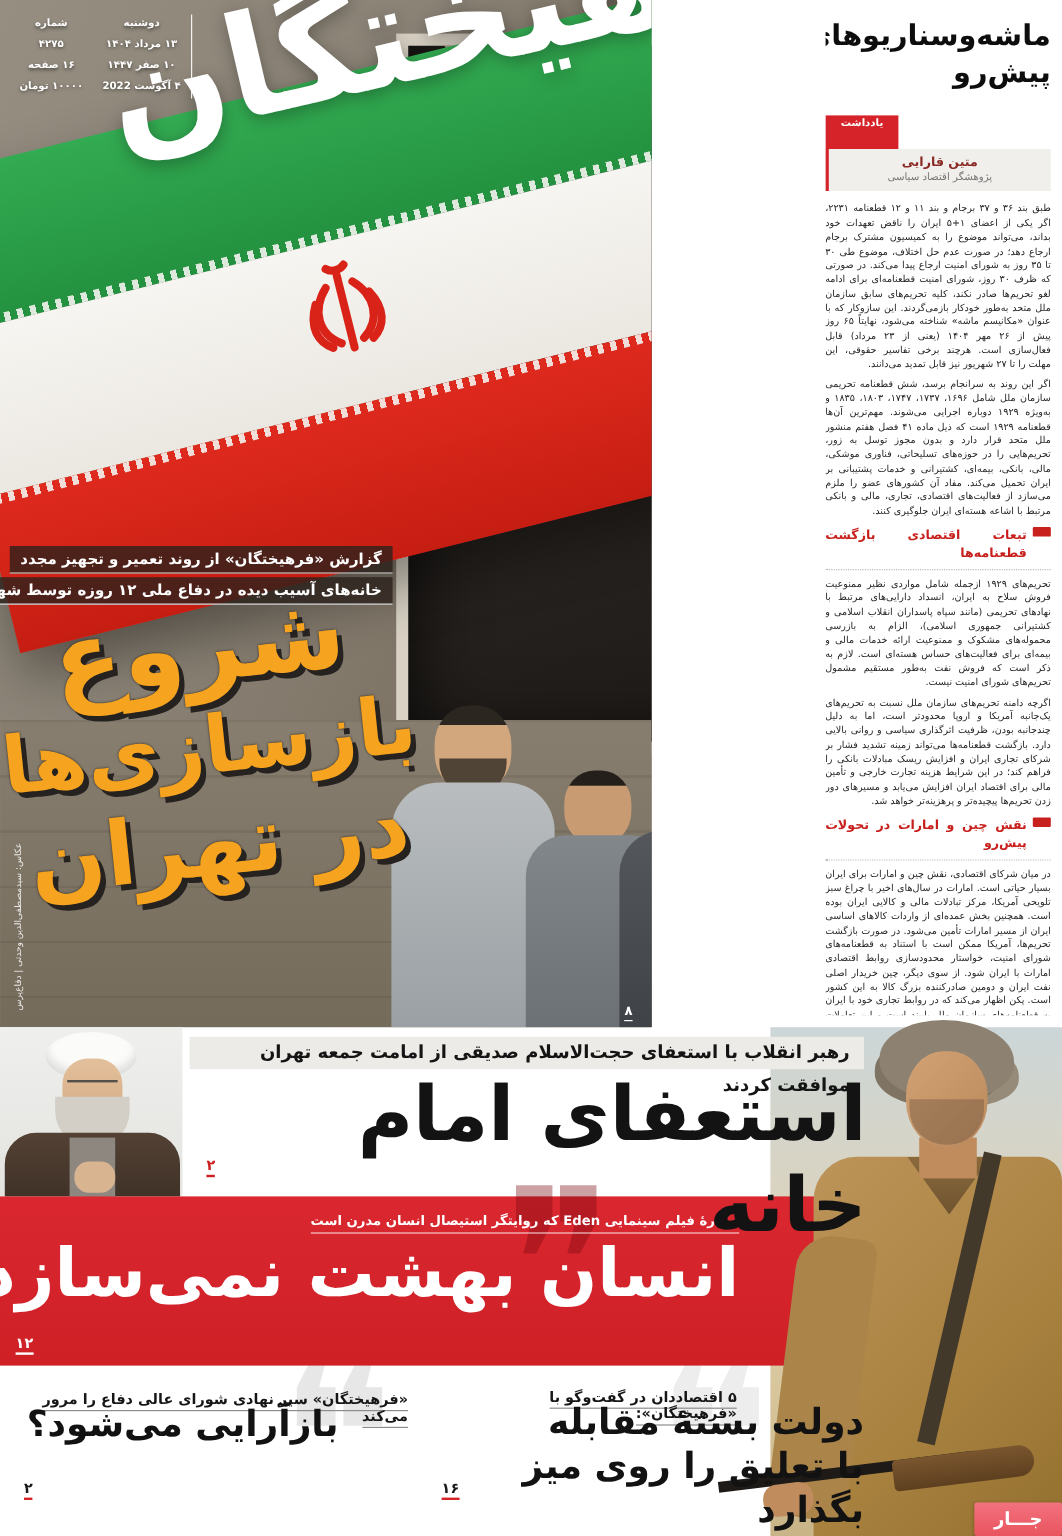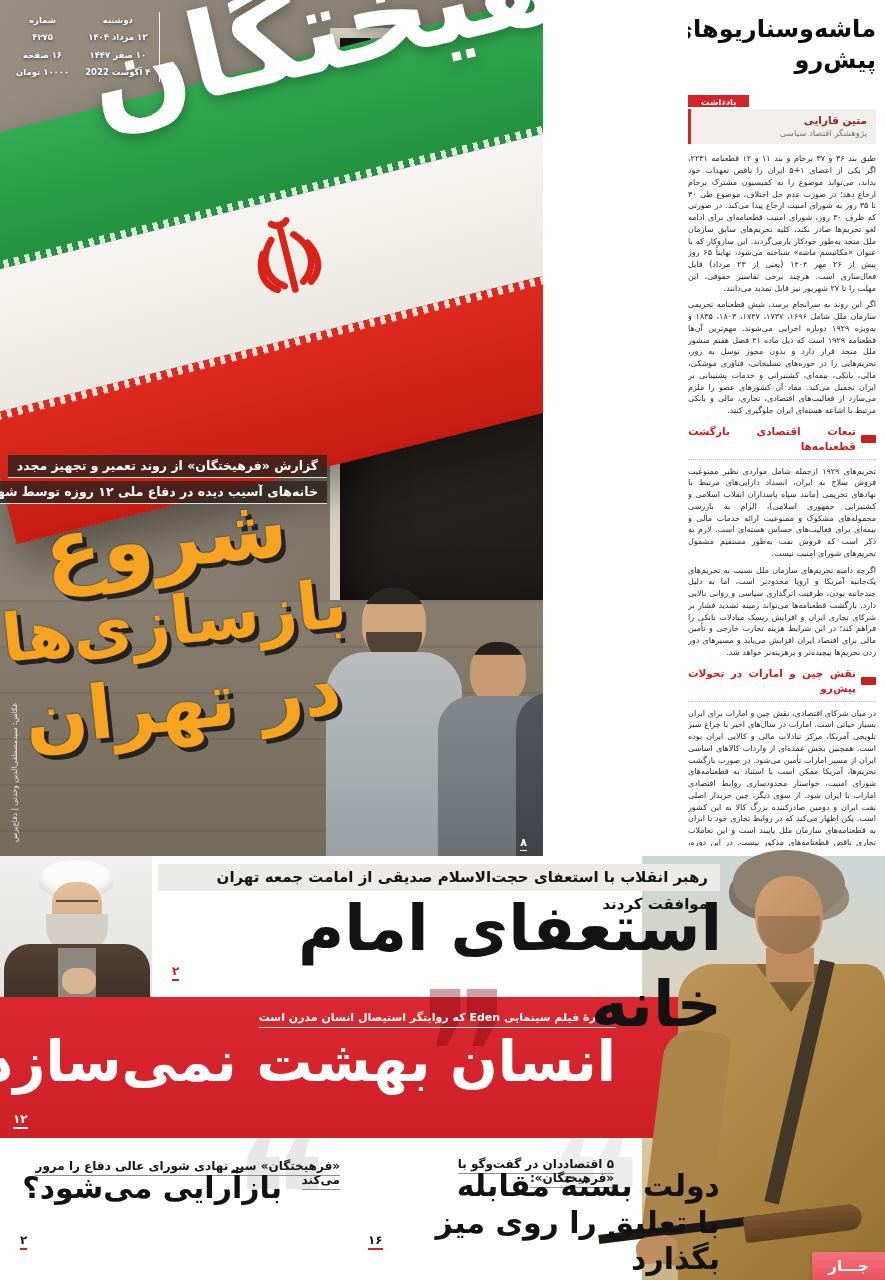--- a/index.html
+++ b/index.html
@@ -93,27 +93,27 @@
   #lead-page { position:absolute; right:16px; bottom:5px; z-index:9; color:#fff;
     font-size:11px; font-weight:bold; border-bottom:1px solid #fff; padding-bottom:1px; }
   #photo-credit { position:absolute; left:10px; top:842px; z-index:9;
     transform:rotate(-90deg); transform-origin:left top;
     font-size:7.5px; color:rgba(255,255,255,.85); white-space:nowrap; }
 
   
   #opinion { position:absolute; left:688px; top:14px; width:188px; height:832px; overflow:hidden; text-align:right; }
   #opinion-title { font-size:24px; font-weight:bold; line-height:1.3; color:#0d0d0d; }
   #note-tagwrap { margin-top:14px; text-align:left; }
-  #note-tag { display:inline-block; background:#d6232a; color:#fff; font-size:8.5px; font-weight:bold; padding:2px 13px 0; }
-  #byline-box { border-left:3px solid #d6232a; background:#f1efec; padding:5px 9px 6px; }
+  #note-tag { display:inline-block; background:#d6232a; color:#fff; font-size:8.5px; font-weight:bold; padding:2px 13px 16px; }
+  #byline-box { border-left:3px solid #d6232a; background:#f1efec; padding:5px 9px 6px;text-align:center; }
   #byline-name { font-size:10.5px; font-weight:bold; color:#8a2a25; }
   #byline-role { font-size:8.5px; color:#777; margin-top:2px; }
   .body-text { margin-top:9px; font-size:8px; line-height:1.47; text-align:justify; color:#1d1d1d; }
   .body-text p { margin-bottom:5px; }
-  .subhead { display:flex; align-items:center; gap:5px; color:#c8201d; font-weight:bold; font-size:10.5px;
+  .subhead { display:flex; gap:5px; color:#c8201d; font-weight:bold; font-size:10.5px;
     border-bottom:1px dotted #bdbdbd; padding-bottom:4px; margin:7px 0 6px; }
   .subhead .bullet { display:inline-block; width:15px; height:8px; background:#c8201d; border-radius:1px; flex:0 0 auto; }
 
   
   #cleric-photo { position:absolute; left:0; top:856px; width:152px; height:141px;
     background:linear-gradient(180deg,#efefed,#e3e3e0); overflow:hidden; }
   .turban { position:absolute; left:38px; top:4px; width:76px; height:40px; background:#fbfbf9; border-radius:50%; box-shadow:inset 0 -6px 8px rgba(0,0,0,.12); }
   .cleric-face { position:absolute; left:52px; top:26px; width:50px; height:52px; background:linear-gradient(#e3c09c,#d4ab83); border-radius:42%; }
   .cleric-glasses { position:absolute; left:56px; top:44px; width:42px; height:8px; border-top:2px solid #55504a; }
   .cleric-beard { position:absolute; left:46px; top:58px; width:62px; height:42px; background:#d3cec6; border-radius:0 0 30px 30px; }

